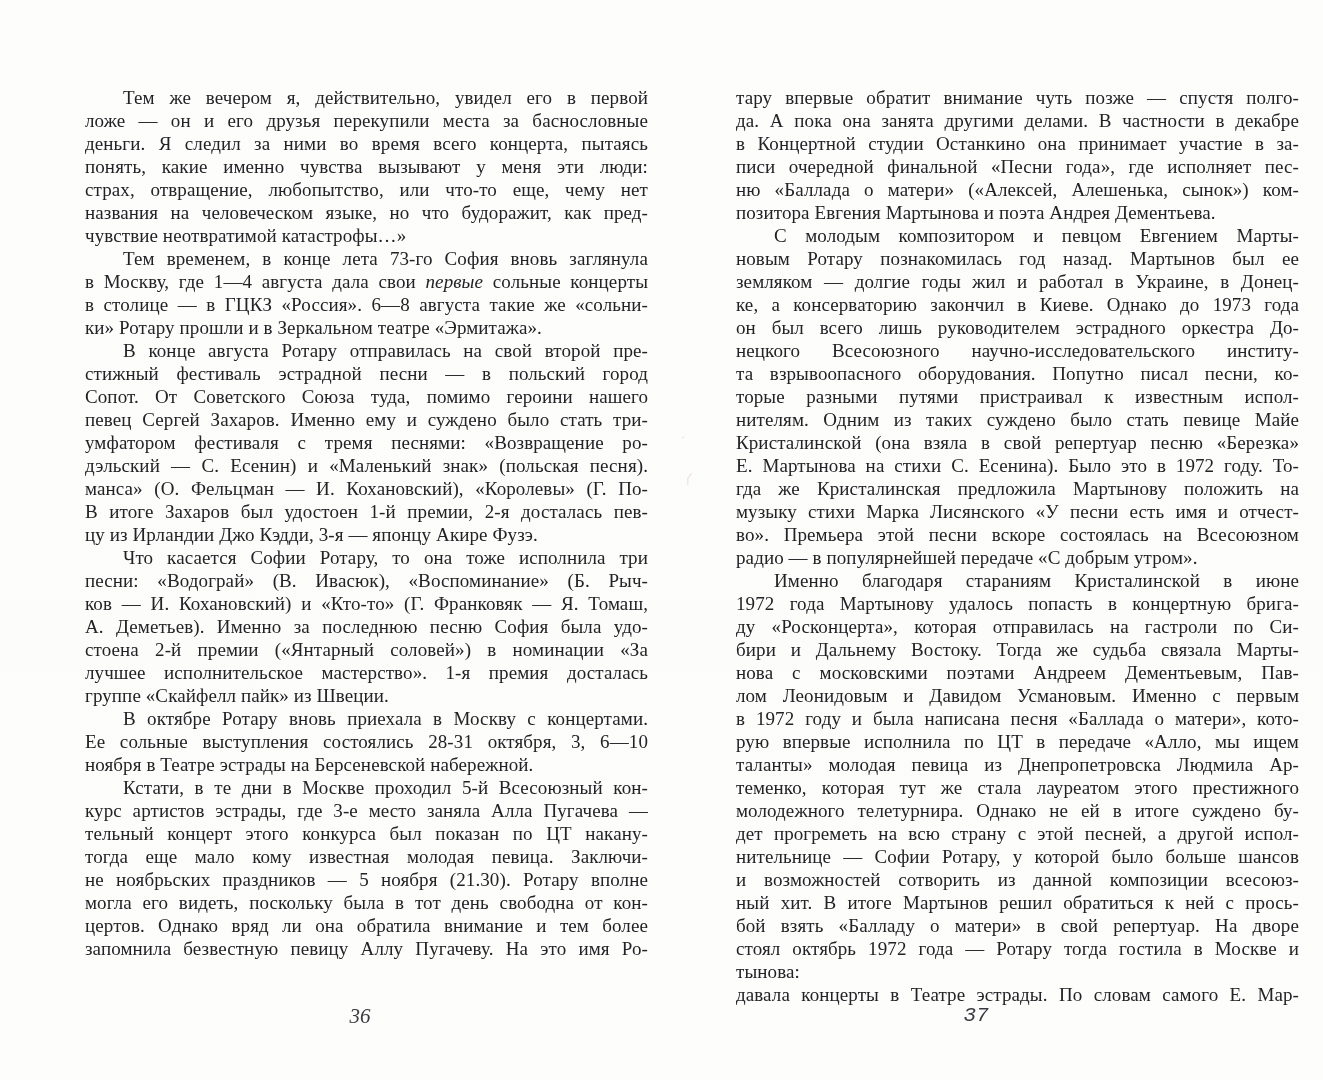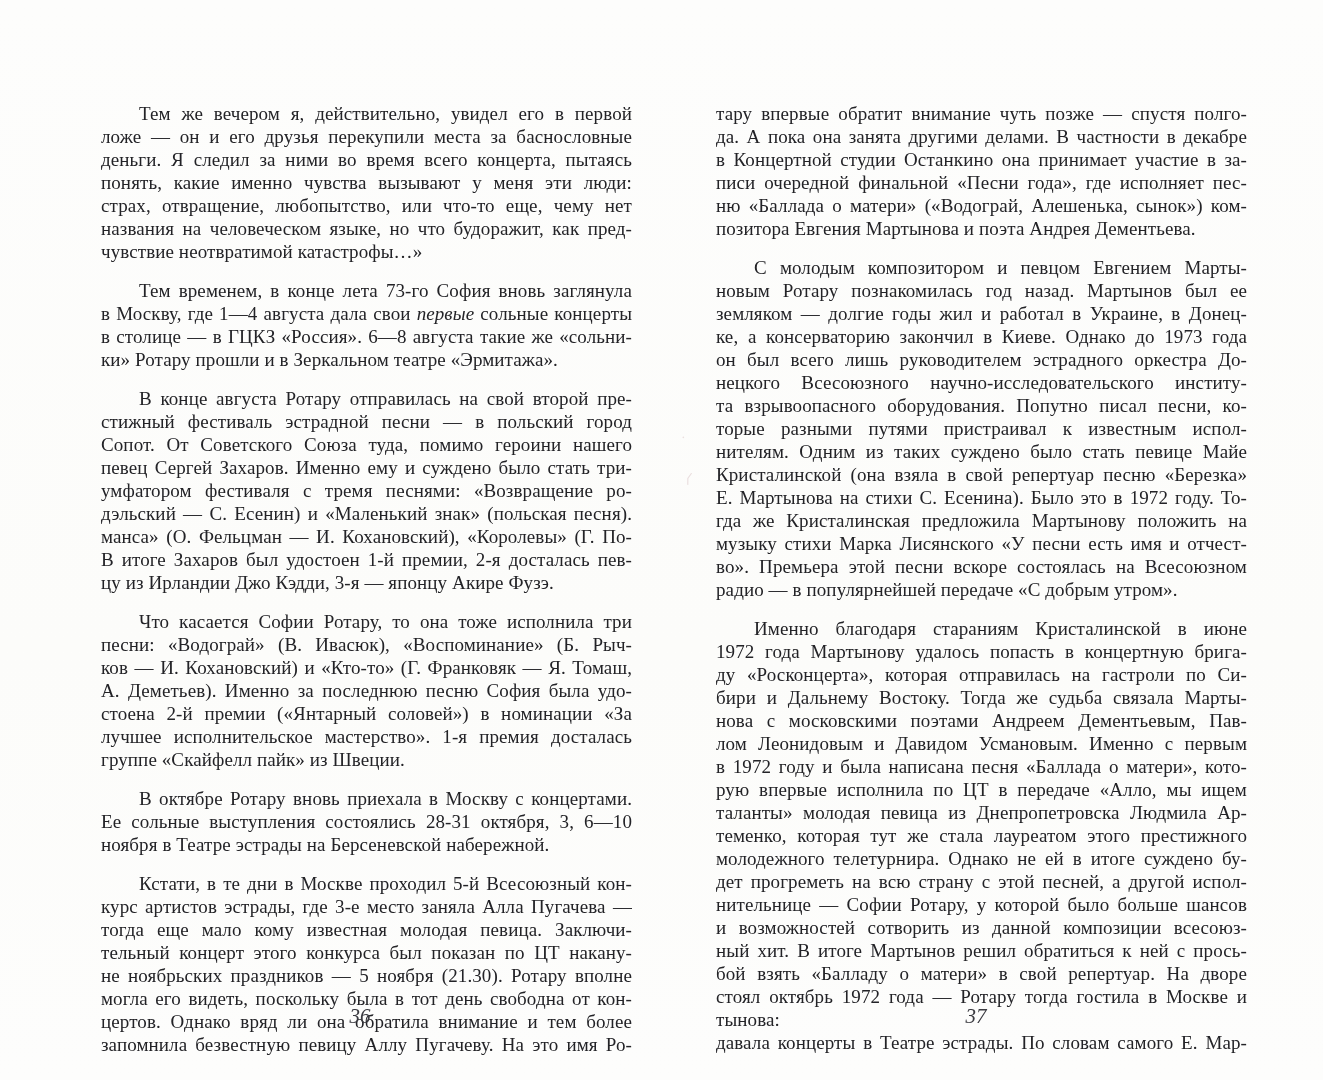--- a/index.html
+++ b/index.html
@@ -22,42 +22,42 @@
   }
   .text-column {
     position: absolute;
     top: 86px;
     width: 563px;
     font-size: 19px;
     line-height: 23px;
     letter-spacing: 0.1px;
   }
   .col-left  { left: 85px;  }
-  .col-right { left: 700px; }
-  .para { margin: 16px; padding: 0; }
+  .col-right { left: 736px; }
+  .para { margin: 0; padding: 0; }
   .line {
     height: 23px;
     overflow: hidden;
     text-align: justify;
     text-align-last: justify;
   }
   .line.final { text-align-last: left; }
   .line.indent { text-indent: 38px; }
   .line em { font-style: italic; }
   .page-num {
     position: absolute;
     top: 1004px;
     width: 64px;
     text-align: center;
     font-style: italic;
     font-size: 21px;
     color: #3a3a40;
   }
   .page-num-left  { left: 328px; }
-  .page-num-right { left: 944px; }
+  .page-num-right { left: 944px; font-family: Liberation Mono, monospace; }
   .scan-artifact {
     position: absolute;
     color: #c9a9ad;
     opacity: 0.35;
     font-size: 14px;
     pointer-events: none;
   }
   .artifact-1 { left: 686px; top: 470px; transform: rotate(18deg); }
   .artifact-2 { left: 681px; top: 430px; transform: rotate(10deg); }
 </style>
@@ -103,36 +103,36 @@
         <div class="line final">группе «Скайфелл пайк» из Швеции.</div>
       </div>
       <div class="para">
         <div class="line indent">В октябре Ротару вновь приехала в Москву с концертами.</div>
         <div class="line">Ее сольные выступления состоялись 28-31 октября, 3, 6—10</div>
         <div class="line final">ноября в Театре эстрады на Берсеневской набережной.</div>
       </div>
       <div class="para">
         <div class="line indent">Кстати, в те дни в Москве проходил 5-й Всесоюзный кон-</div>
         <div class="line">курс артистов эстрады, где 3-е место заняла Алла Пугачева —</div>
+        <div class="line">тельный концерт этого конкурса был показан по ЦТ накану-</div>
         <div class="line">тогда еще мало кому известная молодая певица. Заключи-</div>
-        <div class="line">тельный концерт этого конкурса был показан по ЦТ накану-</div>
         <div class="line">не ноябрьских праздников — 5 ноября (21.30). Ротару вполне</div>
         <div class="line">могла его видеть, поскольку была в тот день свободна от кон-</div>
         <div class="line">цертов. Однако вряд ли она обратила внимание и тем более</div>
         <div class="line">запомнила безвестную певицу Аллу Пугачеву. На это имя Ро-</div>
       </div>
     </div>
 
   <div class="text-column col-right">
       <div class="para">
         <div class="line">тару впервые обратит внимание чуть позже — спустя полго-</div>
         <div class="line">да. А пока она занята другими делами. В частности в декабре</div>
         <div class="line">в Концертной студии Останкино она принимает участие в за-</div>
         <div class="line">писи очередной финальной «Песни года», где исполняет пес-</div>
-        <div class="line">ню «Баллада о матери» («Водограй, Алешенька, сынок») ком-</div>
+        <div class="line">ню «Баллада о матери» («Алексей, Алешенька, сынок») ком-</div>
         <div class="line final">позитора Евгения Мартынова и поэта Андрея Дементьева.</div>
       </div>
       <div class="para">
         <div class="line indent">С молодым композитором и певцом Евгением Марты-</div>
         <div class="line">новым Ротару познакомилась год назад. Мартынов был ее</div>
         <div class="line">земляком — долгие годы жил и работал в Украине, в Донец-</div>
         <div class="line">ке, а консерваторию закончил в Киеве. Однако до 1973 года</div>
         <div class="line">он был всего лишь руководителем эстрадного оркестра До-</div>
         <div class="line">нецкого Всесоюзного научно-исследовательского институ-</div>
         <div class="line">та взрывоопасного оборудования. Попутно писал песни, ко-</div>

